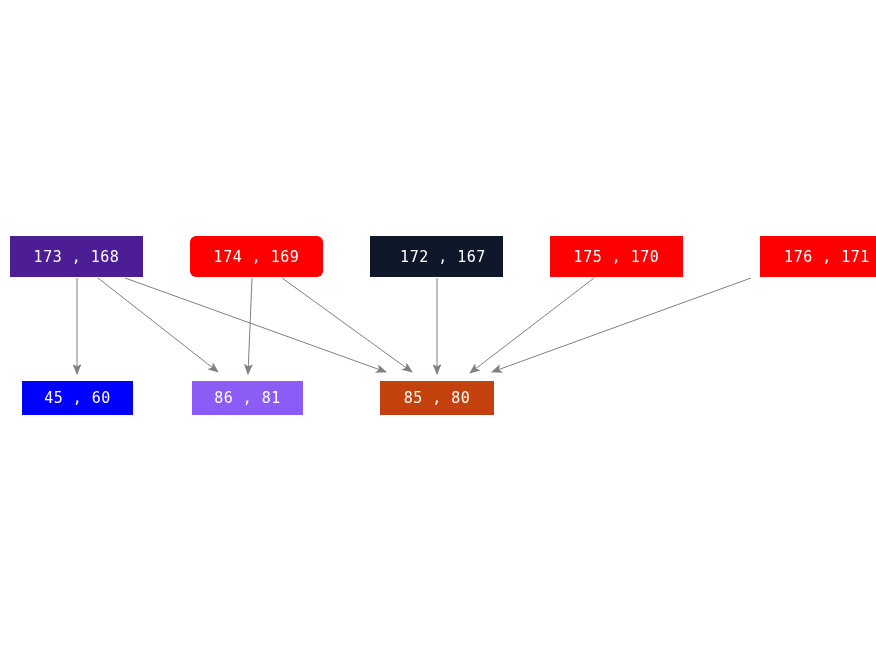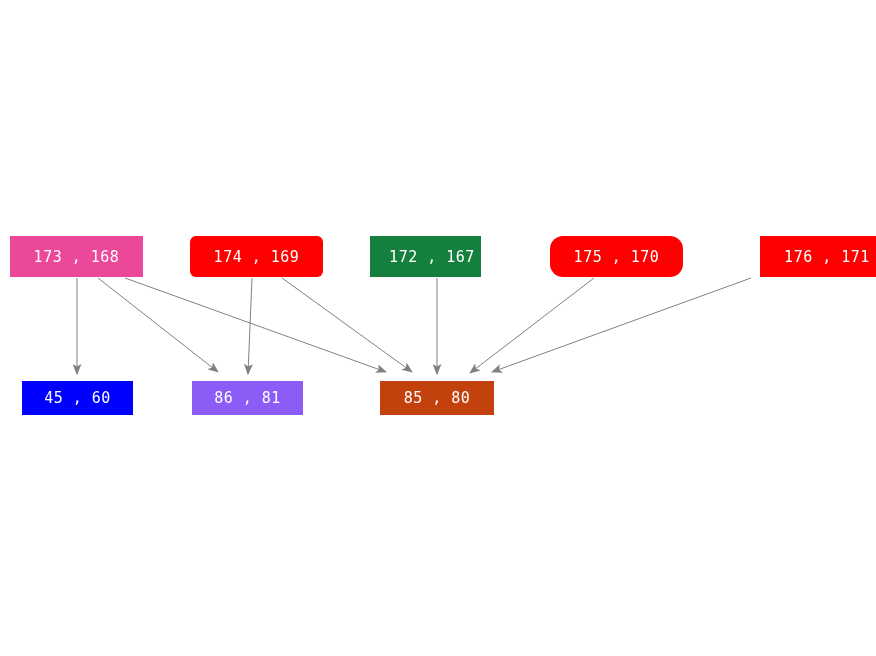--- a/index.html
+++ b/index.html
@@ -62,30 +62,30 @@
         <line x1="125" y1="278" x2="386" y2="372" stroke="#808080" stroke-width="1" marker-end="url(#arrowhead)"></line>
         <line x1="252" y1="278" x2="248" y2="374" stroke="#808080" stroke-width="1" marker-end="url(#arrowhead)"></line>
         <line x1="282" y1="278" x2="412" y2="372" stroke="#808080" stroke-width="1" marker-end="url(#arrowhead)"></line>
         <line x1="437" y1="278" x2="437" y2="374" stroke="#808080" stroke-width="1" marker-end="url(#arrowhead)"></line>
         <line x1="594" y1="278" x2="470" y2="373" stroke="#808080" stroke-width="1" marker-end="url(#arrowhead)"></line>
         <line x1="751" y1="278" x2="492" y2="372" stroke="#808080" stroke-width="1" marker-end="url(#arrowhead)"></line>
       </g>
   </svg>
 
   <div id="nodes">
-      <div class="node node-source" style="left: 10px; top: 236px; width: 133px; height: 41px; background: #ec4899; color: rgb(255, 255, 255);">
+      <div class="node node-source" style="left: 10px; top: 236px; width: 133px; height: 41px; background: #4c1d95; color: rgb(255, 255, 255);">
         <span>173 , 168</span>
       </div>
       <div class="node node-source" style="left: 190px; top: 236px; width: 133px; height: 41px; background: rgb(254, 0, 0); color: rgb(255, 255, 255); border-radius: 6px;">
         <span>174 , 169</span>
       </div>
-      <div class="node node-source" style="left: 370px; top: 236px; width: 111px; height: 41px; background: #15803d; color: rgb(255, 255, 255); padding-left: 13px;">
+      <div class="node node-source" style="left: 370px; top: 236px; width: 133px; height: 41px; background: #0f172a; color: rgb(255, 255, 255); padding-left: 13px;">
         <span>172 , 167</span>
       </div>
-      <div class="node node-source" style="left: 550px; top: 236px; width: 133px; height: 41px; background: rgb(254, 0, 0); color: rgb(255, 255, 255); border-radius: 13px;">
+      <div class="node node-source" style="left: 550px; top: 236px; width: 133px; height: 41px; background: rgb(254, 0, 0); color: rgb(255, 255, 255);">
         <span>175 , 170</span>
       </div>
       <div class="node node-source" style="left: 732px; top: 236px; width: 134px; height: 41px; background: rgb(254, 0, 0); color: #ffffff; margin-left: 28px;">
         <span>176 , 171</span>
       </div>
       <div class="node node-target" style="left: 22px; top: 381px; width: 111px; height: 34px; background: rgb(0, 0, 254); color: rgb(255, 255, 255);">
         <span>45 , 60</span>
       </div>
       <div class="node node-target" style="left: 192px; top: 381px; width: 111px; height: 34px; background: #8b5cf6; color: rgb(255, 255, 255);">
         <span>86 , 81</span>

